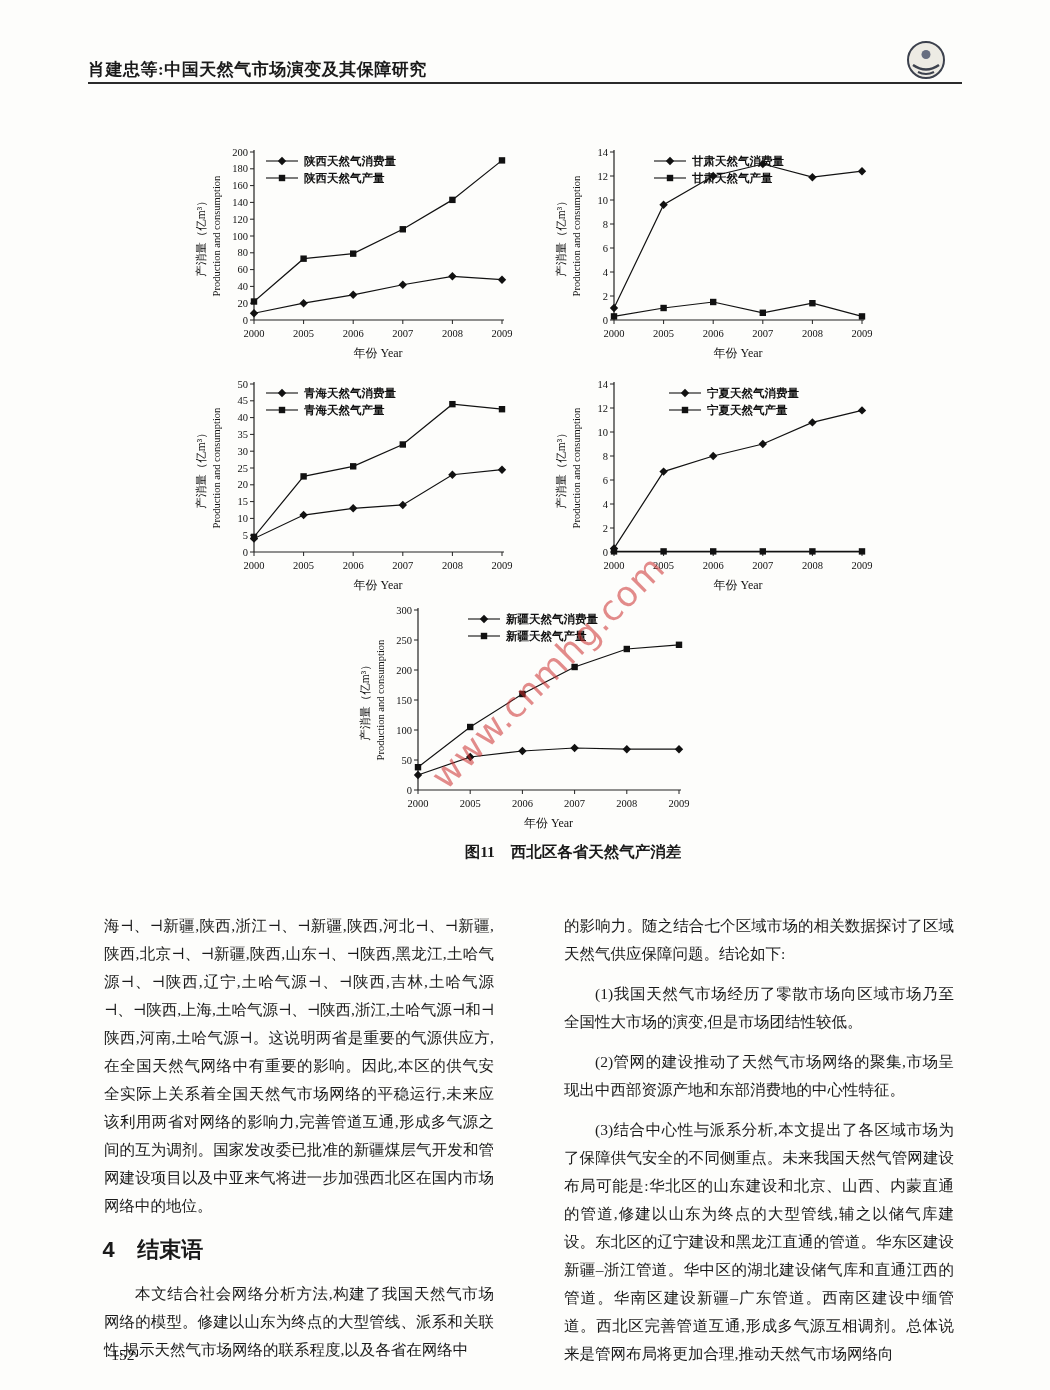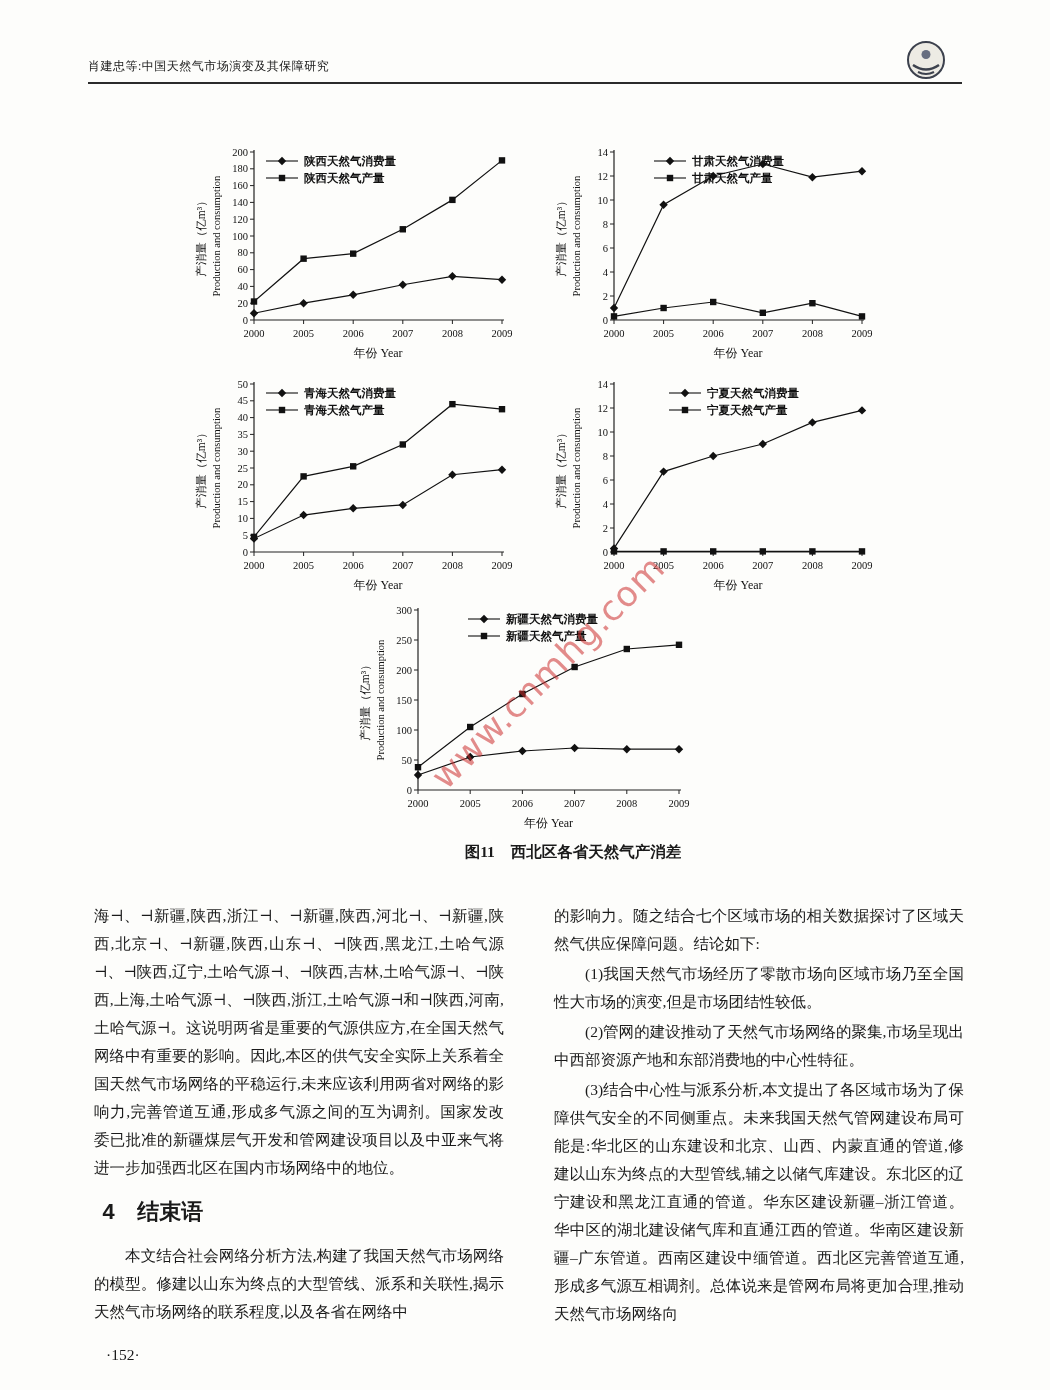--- a/index.html
+++ b/index.html
@@ -4,21 +4,21 @@
 <style>
   * { margin:0; padding:0; box-sizing:border-box; }
   html,body { background:#ffffff; }
   .page {
     position:relative; width:1050px; height:1390px;
     background:#fdfdfb; color:#1a1a1a; overflow:hidden;
     font-family:"Liberation Serif","DejaVu Serif",serif;
   }
   .running-head {
     position:absolute; left:88px; top:58px;
-    font-size:12px; font-weight:normal; letter-spacing:0.5px;
+    font-size:17px; font-weight:bold; letter-spacing:0.5px;
   }
   .header-rule {
     position:absolute; left:88px; top:82px; width:874px;
     border-top:2px solid #2b2b2b;
   }
   .logo { position:absolute; left:902px; top:38px; }
   .chart { position:absolute; }
   .chart svg text { font-family:"Liberation Serif","DejaVu Serif",serif; }
   .watermark {
     position:absolute; left:388px; top:652px; width:320px;
@@ -30,21 +30,21 @@
   }
   .caption { position:absolute; left:0; top:842px; width:1050px; text-align:center;margin-left:48px; }
   .caption-zh { font-size:15.5px; font-weight:bold; }
   .caption-en { font-size:14.5px; margin-top:7px; }
   .cap-gap { display:inline-block; width:16px; }
   .columns {
     position:absolute; left:92px; top:900px; width:874px;
     display:flex; gap:46px;
   }
   .col { flex:1; font-size:15.5px; line-height:28px; text-align:justify; }
-  .col p { margin:2px; }
+  .col p { margin:12px; }
   .col p.indent { text-indent:2em; }
   .section-heading {
     font-size:22px; font-weight:bold; margin:18px 0 14px 10px;
     font-family:Liberation Mono, monospace;
   }
   .sec-gap { display:inline-block; width:22px; }
   .page-number { position:absolute; left:106px; top:1346px; font-size:15.5px; }
 </style>
 </head>
 <body>

